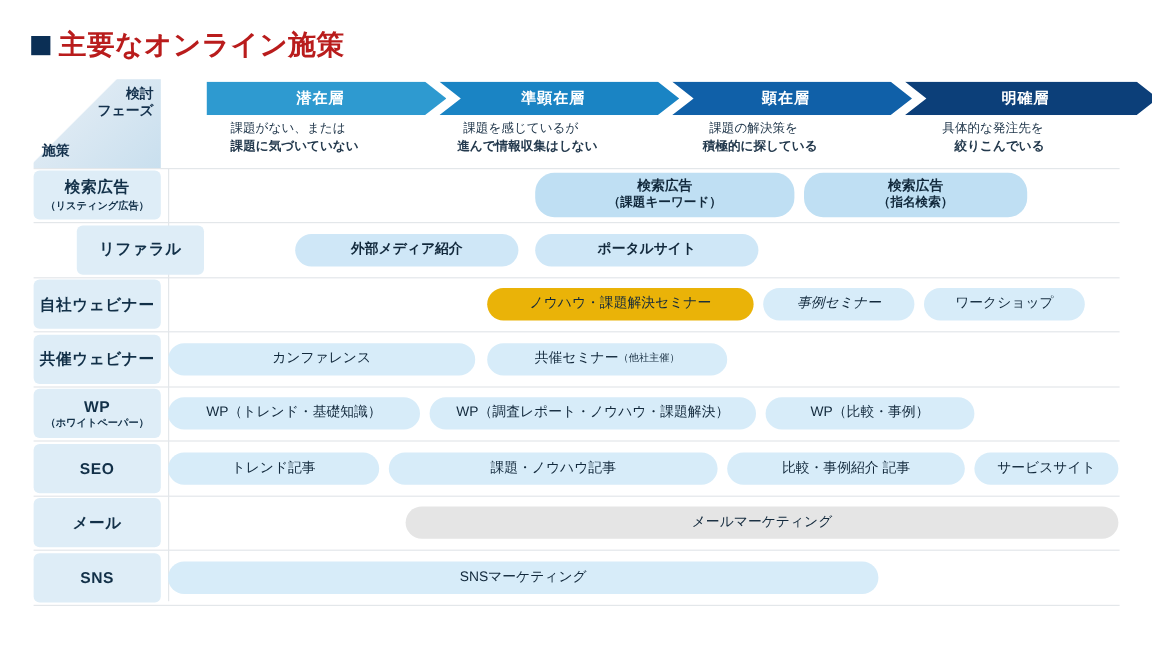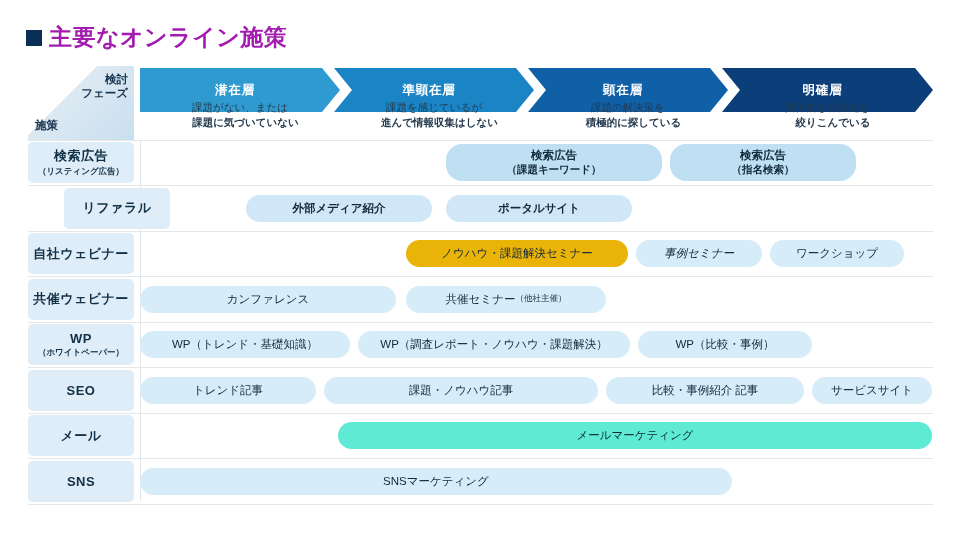--- a/index.html
+++ b/index.html
@@ -26,21 +26,21 @@
   }
   #title-mark {
     width: 16px;
     height: 16px;
     background: #0b2f55;
     margin-right: 7px;
   }
   #title-text {
     font-size: 23px;
     font-weight: bold;
-    color: #a21caf;
+    color: #b91c1c;
     letter-spacing: 0.5px;
   }
 
   
   #chart {
     position: absolute;
     left: 28px;
     top: 66px;
     width: 905px;
     height: 435px;
@@ -80,28 +80,29 @@
     bottom: 7px;
     font-size: 11.5px;
     font-weight: bold;
     color: #15324e;
   }
 
   
   .chev {
     position: absolute;
     top: 2px;
-    height: 44px;
+    height: 28px;
     color: #ffffff;
     font-size: 12.5px;
     font-weight: bold;
     display: flex;
     align-items: center;
     justify-content: center;
     letter-spacing: 0.8px;
+    margin-left: 32px;
   }
   .chev span { position: relative; left: -5px; }
 
   
   .subdesc {
     position: absolute;
     top: 34px;
     height: 38px;
     font-size: 10.5px;
     line-height: 1.45;
@@ -288,21 +289,21 @@
     <div class="pill" style="left: 578px; width: 198px; background: rgb(215, 236, 249); top: 310.5px; height: 27px;">
       <span>比較・事例紹介 記事</span>
     </div>
     <div class="pill" style="left: 784px; width: 120px; background: rgb(215, 236, 249); top: 310.5px; height: 27px;">
       <span>サービスサイト</span>
     </div>
     <div class="sep" style="top: 346.5px;"></div>
     <div class="rowlabel" style="top: 349px; height: 41px;">
       <div class="main">メール</div>
     </div>
-    <div class="pill" style="left: 310px; width: 594px; background: #5eead4; top: 356px; height: 27px;">
+    <div class="pill" style="left: 310px; width: 594px; background: #e5e5e5; top: 356px; height: 27px;">
       <span>メールマーケティング</span>
     </div>
     <div class="sep" style="top: 392px;"></div>
     <div class="rowlabel" style="top: 394.5px; height: 41px;">
       <div class="main">SNS</div>
     </div>
     <div class="pill" style="left: 112px; width: 592px; background: rgb(215, 236, 249); top: 401.5px; height: 27px;">
       <span>SNSマーケティング</span>
     </div>
     <div class="sep" style="top: 437.5px;"></div>

